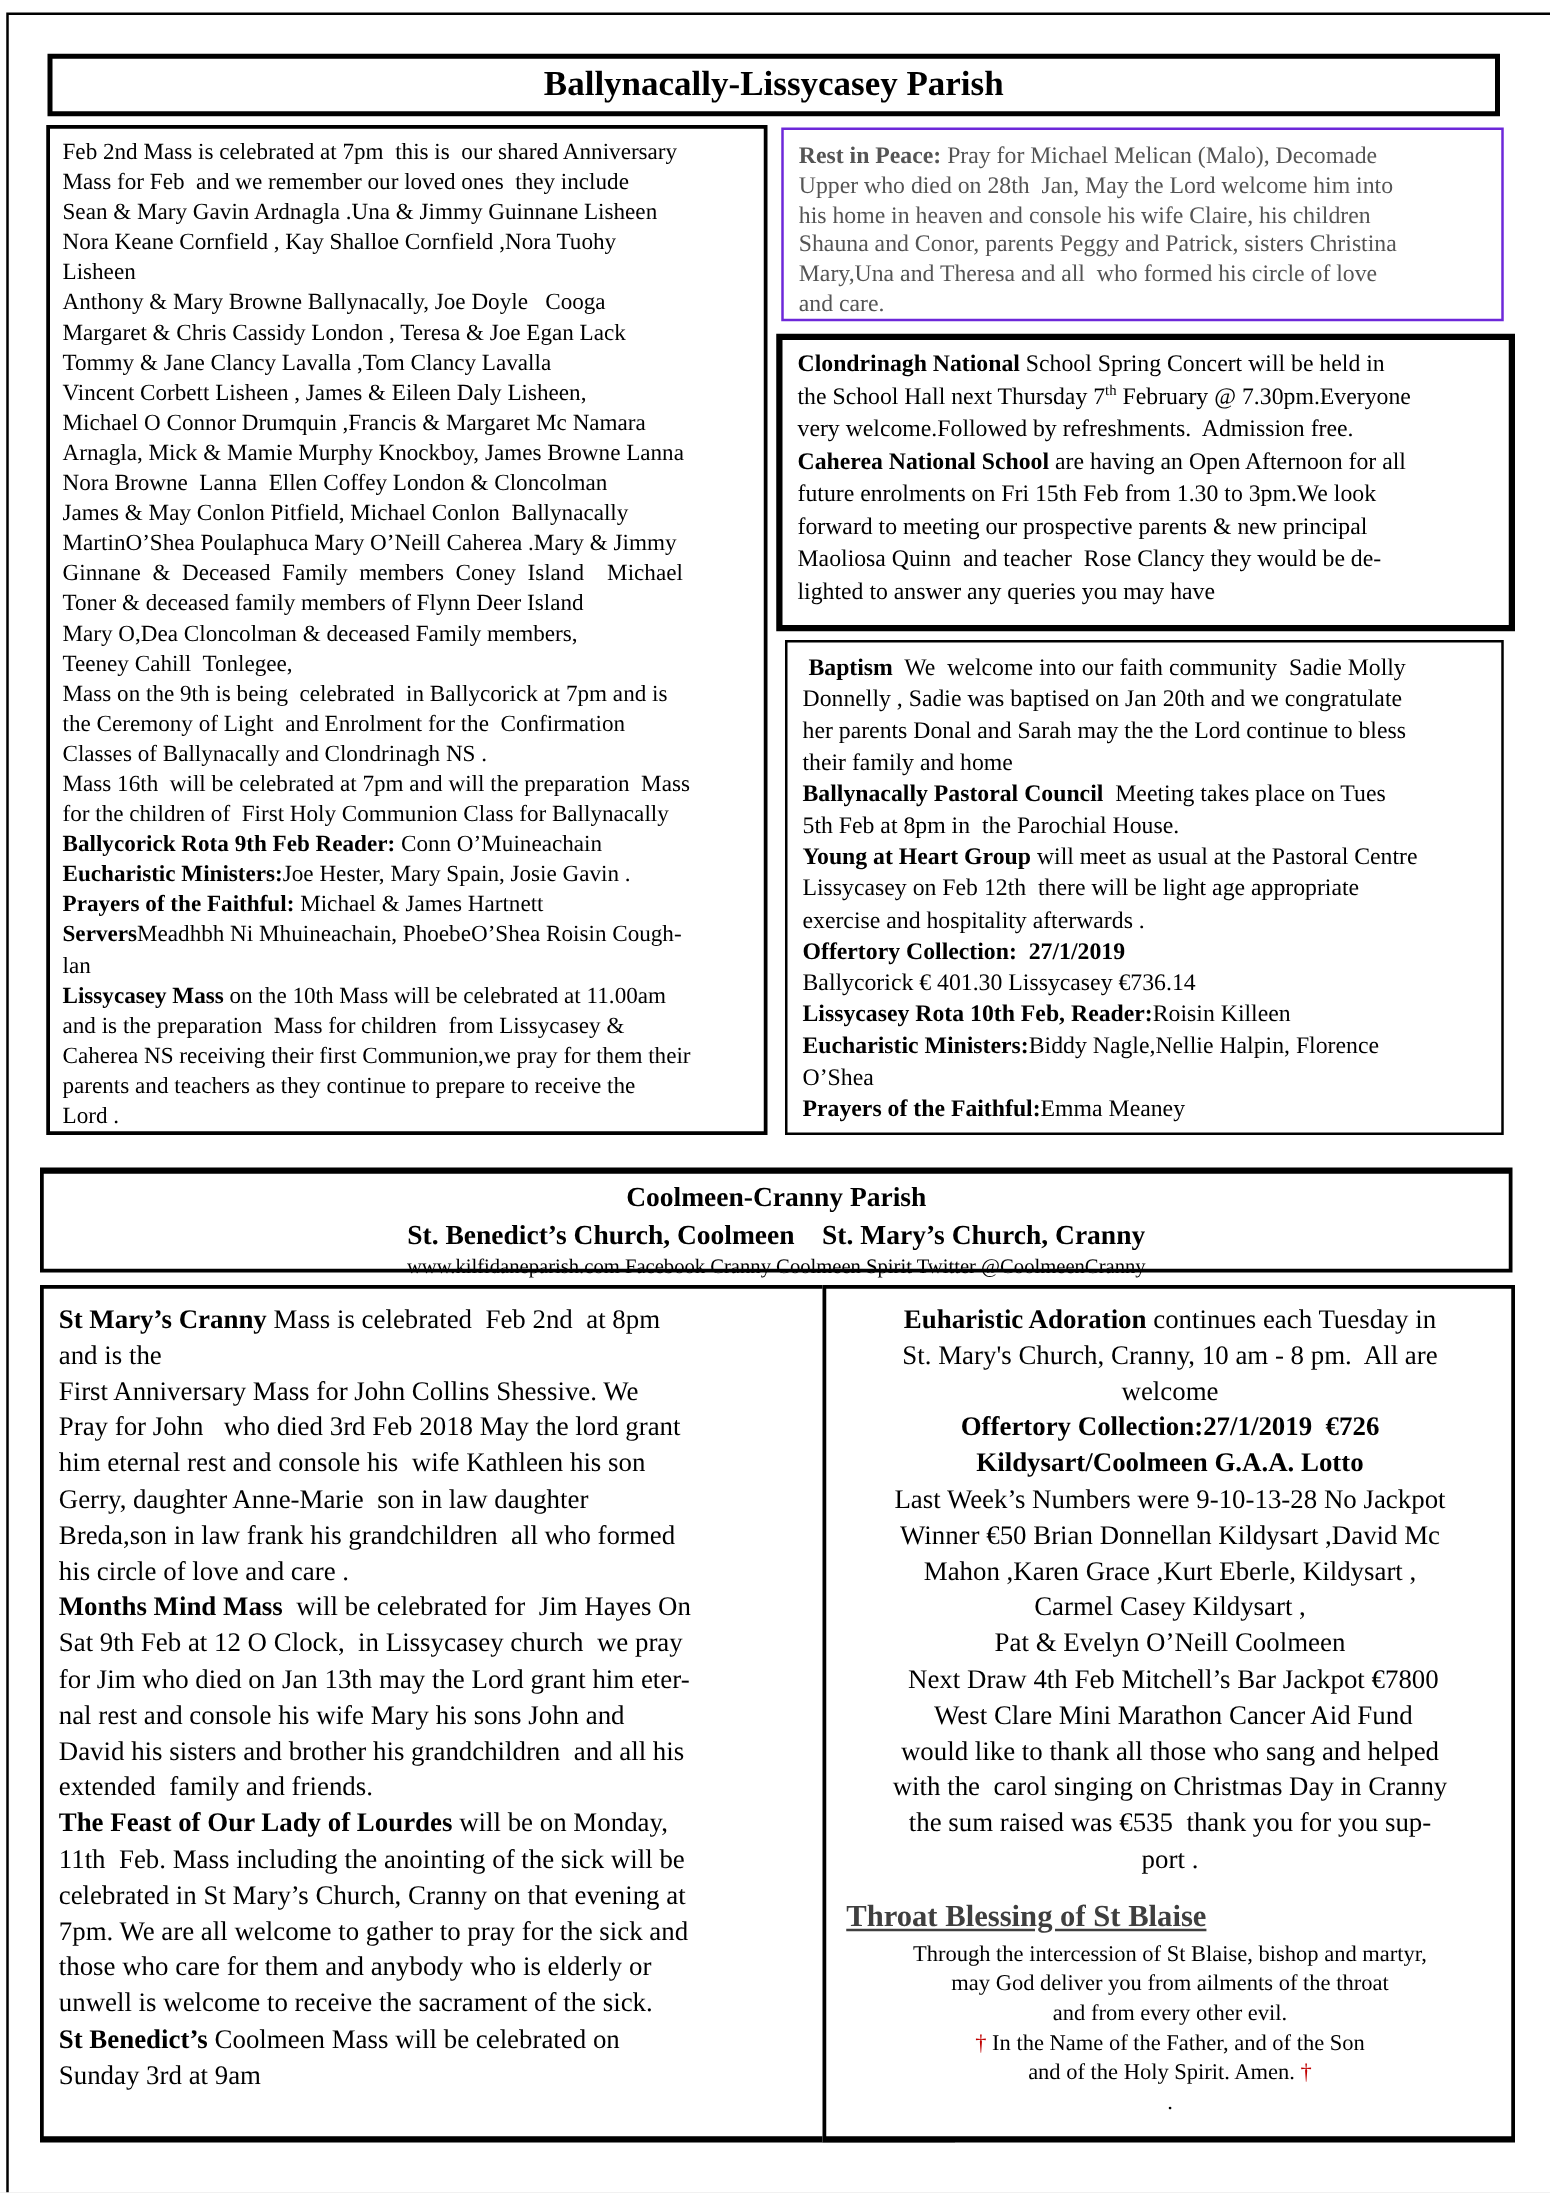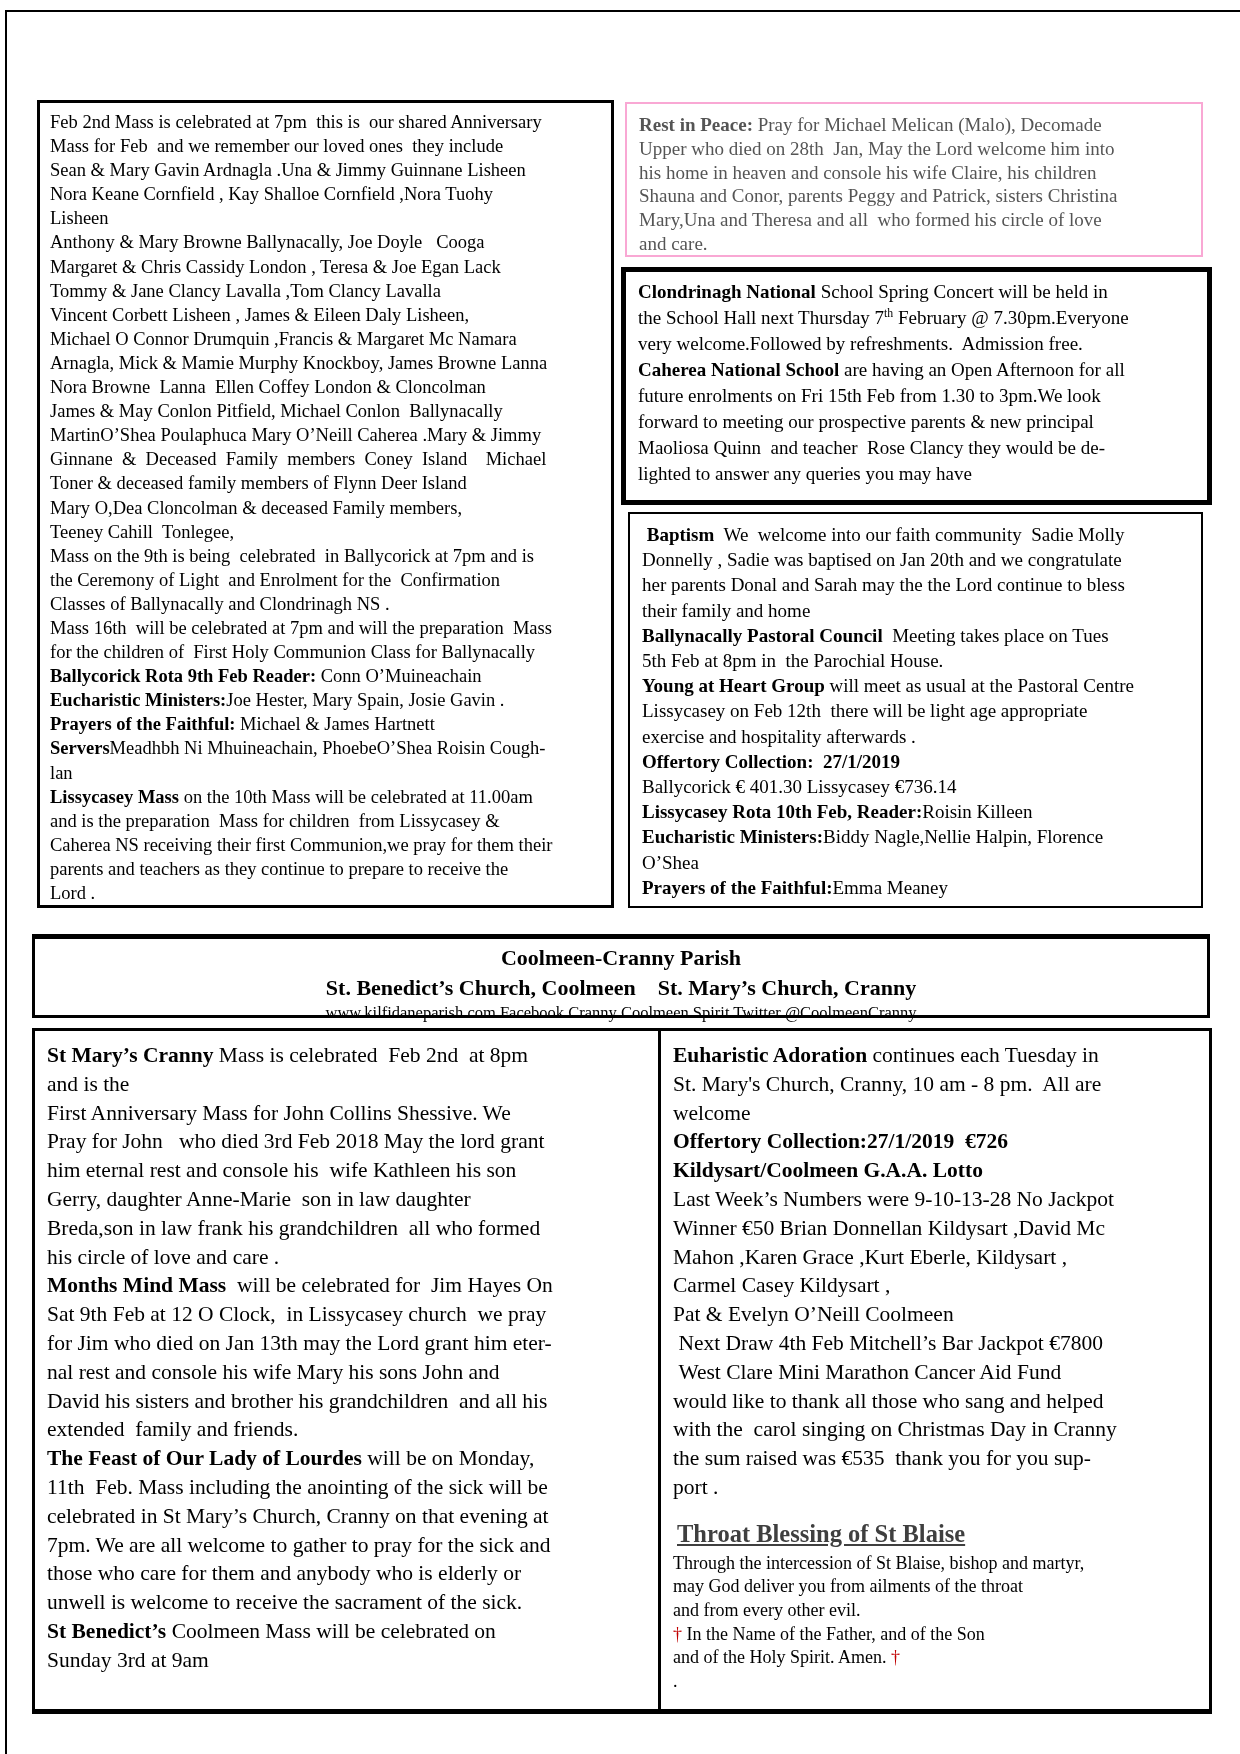--- a/index.html
+++ b/index.html
@@ -17,21 +17,21 @@
   
   .header1{left:38px;top:43px;width:1162px;height:50px;border:4px solid #000;
            display:flex;align-items:center;justify-content:center;}
   .h1title{font-weight:bold;font-size:28px;}
 
   
   .anniv{left:37px;top:100px;width:577px;height:808px;border:3px solid #000;padding:7px 8px 17px 10px;}
   .anniv .txt{font-size:18.5px;line-height:24.1px;}
 
   
-  .rip{left:625px;top:102px;width:578px;height:155px;border:2px solid #f9a8d4;padding:9px 10px 0 12px;
+  .rip{left:625px;top:102px;width:578px;height:155px;border:2px solid #6d28d9;padding:9px 10px 0 12px;
        color:var(--muted,#555555);}
   .rip .txt{font-size:19px;line-height:23.8px;}
 
   .schools{left:621px;top:267px;width:591px;height:238px;border:5px solid #000;padding:7px 10px 0 12px;}
   .schools .txt{font-size:19px;line-height:26px;}
 
   .baptism{left:628px;top:512px;width:575px;height:396px;border:2px solid #000;padding:8px 10px 0 12px;}
   .baptism .txt{font-size:19px;line-height:25.2px;}
 
   
@@ -41,31 +41,34 @@
   .ch-churches{font-weight:bold;font-size:22px;line-height:29px;white-space:pre-wrap;}
   .ch-contact{font-size:16.5px;line-height:21px;}
 
   
   .cranny{left:32px;top:1028px;width:732px;height:686px;border:3px solid #000;border-bottom-width:5px;
           padding:10px 10px 0 12px;}
   .cranny .txt{font-size:21.5px;line-height:28.8px;}
 
   .coolnotes{left:658px;top:1028px;width:554px;height:686px;border:3px solid #000;border-bottom-width:5px;
              padding:10px 10px 0 12px;}
-  .coolnotes .txt{font-size:21.5px;line-height:28.8px;}
+  .coolnotes .txt{font-size:21.5px;line-height:28.8px;text-align:center;}
   .throat-head{font-family:Liberation Serif, serif;font-weight:bold;font-size:24.5px;
                color:var(--heading-gray,#3f3f3f);text-decoration:underline;margin:18px 0 4px 4px;}
   .throat .txt{font-size:18px;line-height:23.6px;}
 </style>
 </head>
 <body>
 
 <div class="page">
   <div class="frame"></div>
 
+  <div class="box header1">
+    <div class="h1title">Ballynacally-Lissycasey Parish</div>
+  </div>
 
   <div class="box anniv">
     <div class="txt"><div class="tl"><span>Feb 2nd Mass is celebrated at 7pm  this is  our shared Anniversary</span></div><div class="tl"><span>Mass for Feb  and we remember our loved ones  they include</span></div><div class="tl"><span>Sean &amp; Mary Gavin Ardnagla .Una &amp; Jimmy Guinnane Lisheen</span></div><div class="tl"><span>Nora Keane Cornfield , Kay Shalloe Cornfield ,Nora Tuohy</span></div><div class="tl"><span>Lisheen</span></div><div class="tl"><span>Anthony &amp; Mary Browne Ballynacally, Joe Doyle   Cooga</span></div><div class="tl"><span>Margaret &amp; Chris Cassidy London , Teresa &amp; Joe Egan Lack</span></div><div class="tl"><span>Tommy &amp; Jane Clancy Lavalla ,Tom Clancy Lavalla</span></div><div class="tl"><span>Vincent Corbett Lisheen , James &amp; Eileen Daly Lisheen,</span></div><div class="tl"><span>Michael O Connor Drumquin ,Francis &amp; Margaret Mc Namara</span></div><div class="tl"><span>Arnagla, Mick &amp; Mamie Murphy Knockboy, James Browne Lanna</span></div><div class="tl"><span>Nora Browne  Lanna  Ellen Coffey London &amp; Cloncolman</span></div><div class="tl"><span>James &amp; May Conlon Pitfield, Michael Conlon  Ballynacally</span></div><div class="tl"><span>MartinO’Shea Poulaphuca Mary O’Neill Caherea .Mary &amp; Jimmy</span></div><div class="tl"><span>Ginnane  &amp;  Deceased  Family  members  Coney  Island    Michael</span></div><div class="tl"><span>Toner &amp; deceased family members of Flynn Deer Island</span></div><div class="tl"><span>Mary O,Dea Cloncolman &amp; deceased Family members,</span></div><div class="tl"><span>Teeney Cahill  Tonlegee,</span></div><div class="tl"><span>Mass on the 9th is being  celebrated  in Ballycorick at 7pm and is</span></div><div class="tl"><span>the Ceremony of Light  and Enrolment for the  Confirmation</span></div><div class="tl"><span>Classes of Ballynacally and Clondrinagh NS .</span></div><div class="tl"><span>Mass 16th  will be celebrated at 7pm and will the preparation  Mass</span></div><div class="tl"><span>for the children of  First Holy Communion Class for Ballynacally</span></div><div class="tl"><span class="b">Ballycorick Rota 9th Feb Reader:</span><span> Conn O’Muineachain</span></div><div class="tl"><span class="b">Eucharistic Ministers:</span><span>Joe Hester, Mary Spain, Josie Gavin .</span></div><div class="tl"><span class="b">Prayers of the Faithful:</span><span> Michael &amp; James Hartnett</span></div><div class="tl"><span class="b">Servers</span><span>Meadhbh Ni Mhuineachain, PhoebeO’Shea Roisin Cough-</span></div><div class="tl"><span>lan</span></div><div class="tl"><span class="b">Lissycasey Mass</span><span> on the 10th Mass will be celebrated at 11.00am</span></div><div class="tl"><span>and is the preparation  Mass for children  from Lissycasey &amp;</span></div><div class="tl"><span>Caherea NS receiving their first Communion,we pray for them their</span></div><div class="tl"><span>parents and teachers as they continue to prepare to receive the</span></div><div class="tl"><span>Lord .</span></div></div>
   </div>
 
   <div class="box rip">
     <div class="txt"><div class="tl"><span class="b">Rest in Peace:</span><span> Pray for Michael Melican (Malo), Decomade</span></div><div class="tl"><span>Upper who died on 28th  Jan, May the Lord welcome him into</span></div><div class="tl"><span>his home in heaven and console his wife Claire, his children</span></div><div class="tl"><span>Shauna and Conor, parents Peggy and Patrick, sisters Christina</span></div><div class="tl"><span>Mary,Una and Theresa and all  who formed his circle of love</span></div><div class="tl"><span>and care.</span></div></div>
   </div>
 
   <div class="box schools">

